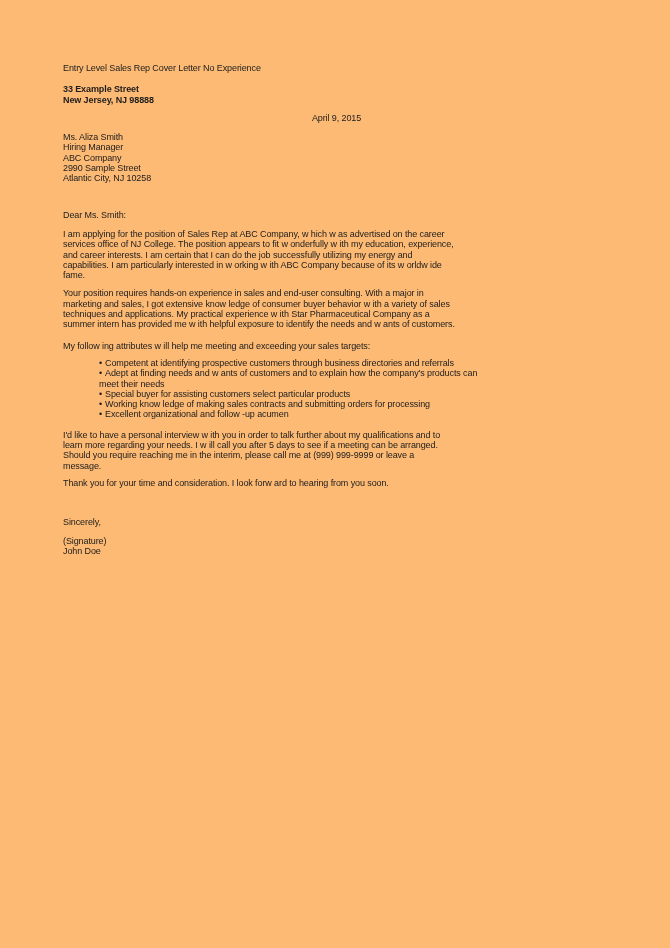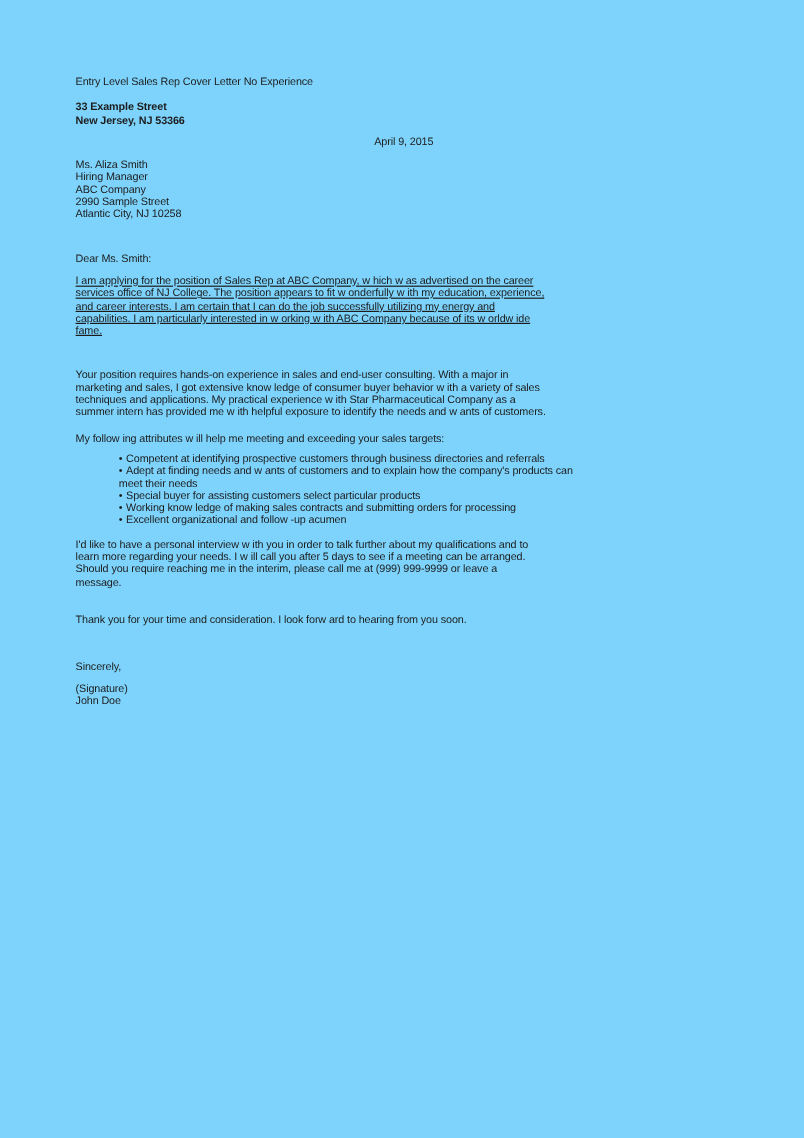--- a/index.html
+++ b/index.html
@@ -9,58 +9,58 @@
     background: #ffffff;
     font-family: "Liberation Sans", sans-serif;
     color: #1c1c1c;
     overflow: hidden;
   }
   .page {
     box-sizing: border-box;
     width: 670px;
     height: 948px;
     padding: 63px 60px 0 63px;
-    background: #7dd3fc;
+    background: #fdba74;
   }
   .line {
     font-size: 9px;
     line-height: 10.3px;
     letter-spacing: -0.1px;
     white-space: nowrap;
   }
   .block { margin: 0 0 9px 0; }
   .title-block   { margin-bottom: 11px; }
   .address-block { margin-bottom: 8px; font-weight: bold; }
   .date-block    { margin-bottom: 9px; text-align: center; }
   .recipient-block { margin-bottom: 26px; }
   .salutation-block { margin-bottom: 9px; }
-  .para-1 { margin-bottom: 27px; text-decoration: underline; }
+  .para-1 { margin-bottom: 8px; }
   .para-2 { margin-bottom: 11px; }
   .attributes-intro-block { margin-bottom: 7px; }
   .bullet-list { margin-bottom: 10px; margin-left: 36px; }
-  .para-3 { margin-bottom: 21px; }
+  .para-3 { margin-bottom: 7px; }
   .para-4 { margin-bottom: 29px; }
   .valediction-block { margin-bottom: 8px; }
   .bullet-marker {
     display: inline;
     margin-right: 3px;
   }
 </style>
 </head>
 <body>
 
 <div class="page">
 
   <div class="block title-block">
     <div class="line">Entry Level Sales Rep Cover Letter No Experience</div>
   </div>
 
   <div class="block address-block">
     <div class="line">33 Example Street</div>
-    <div class="line">New Jersey, NJ 53366</div>
+    <div class="line">New Jersey, NJ 98888</div>
   </div>
 
   <div class="block date-block">
     <div class="line">April 9, 2015</div>
   </div>
 
   <div class="block recipient-block">
     <div class="line">Ms. Aliza Smith</div>
     <div class="line">Hiring Manager</div>
     <div class="line">ABC Company</div>

